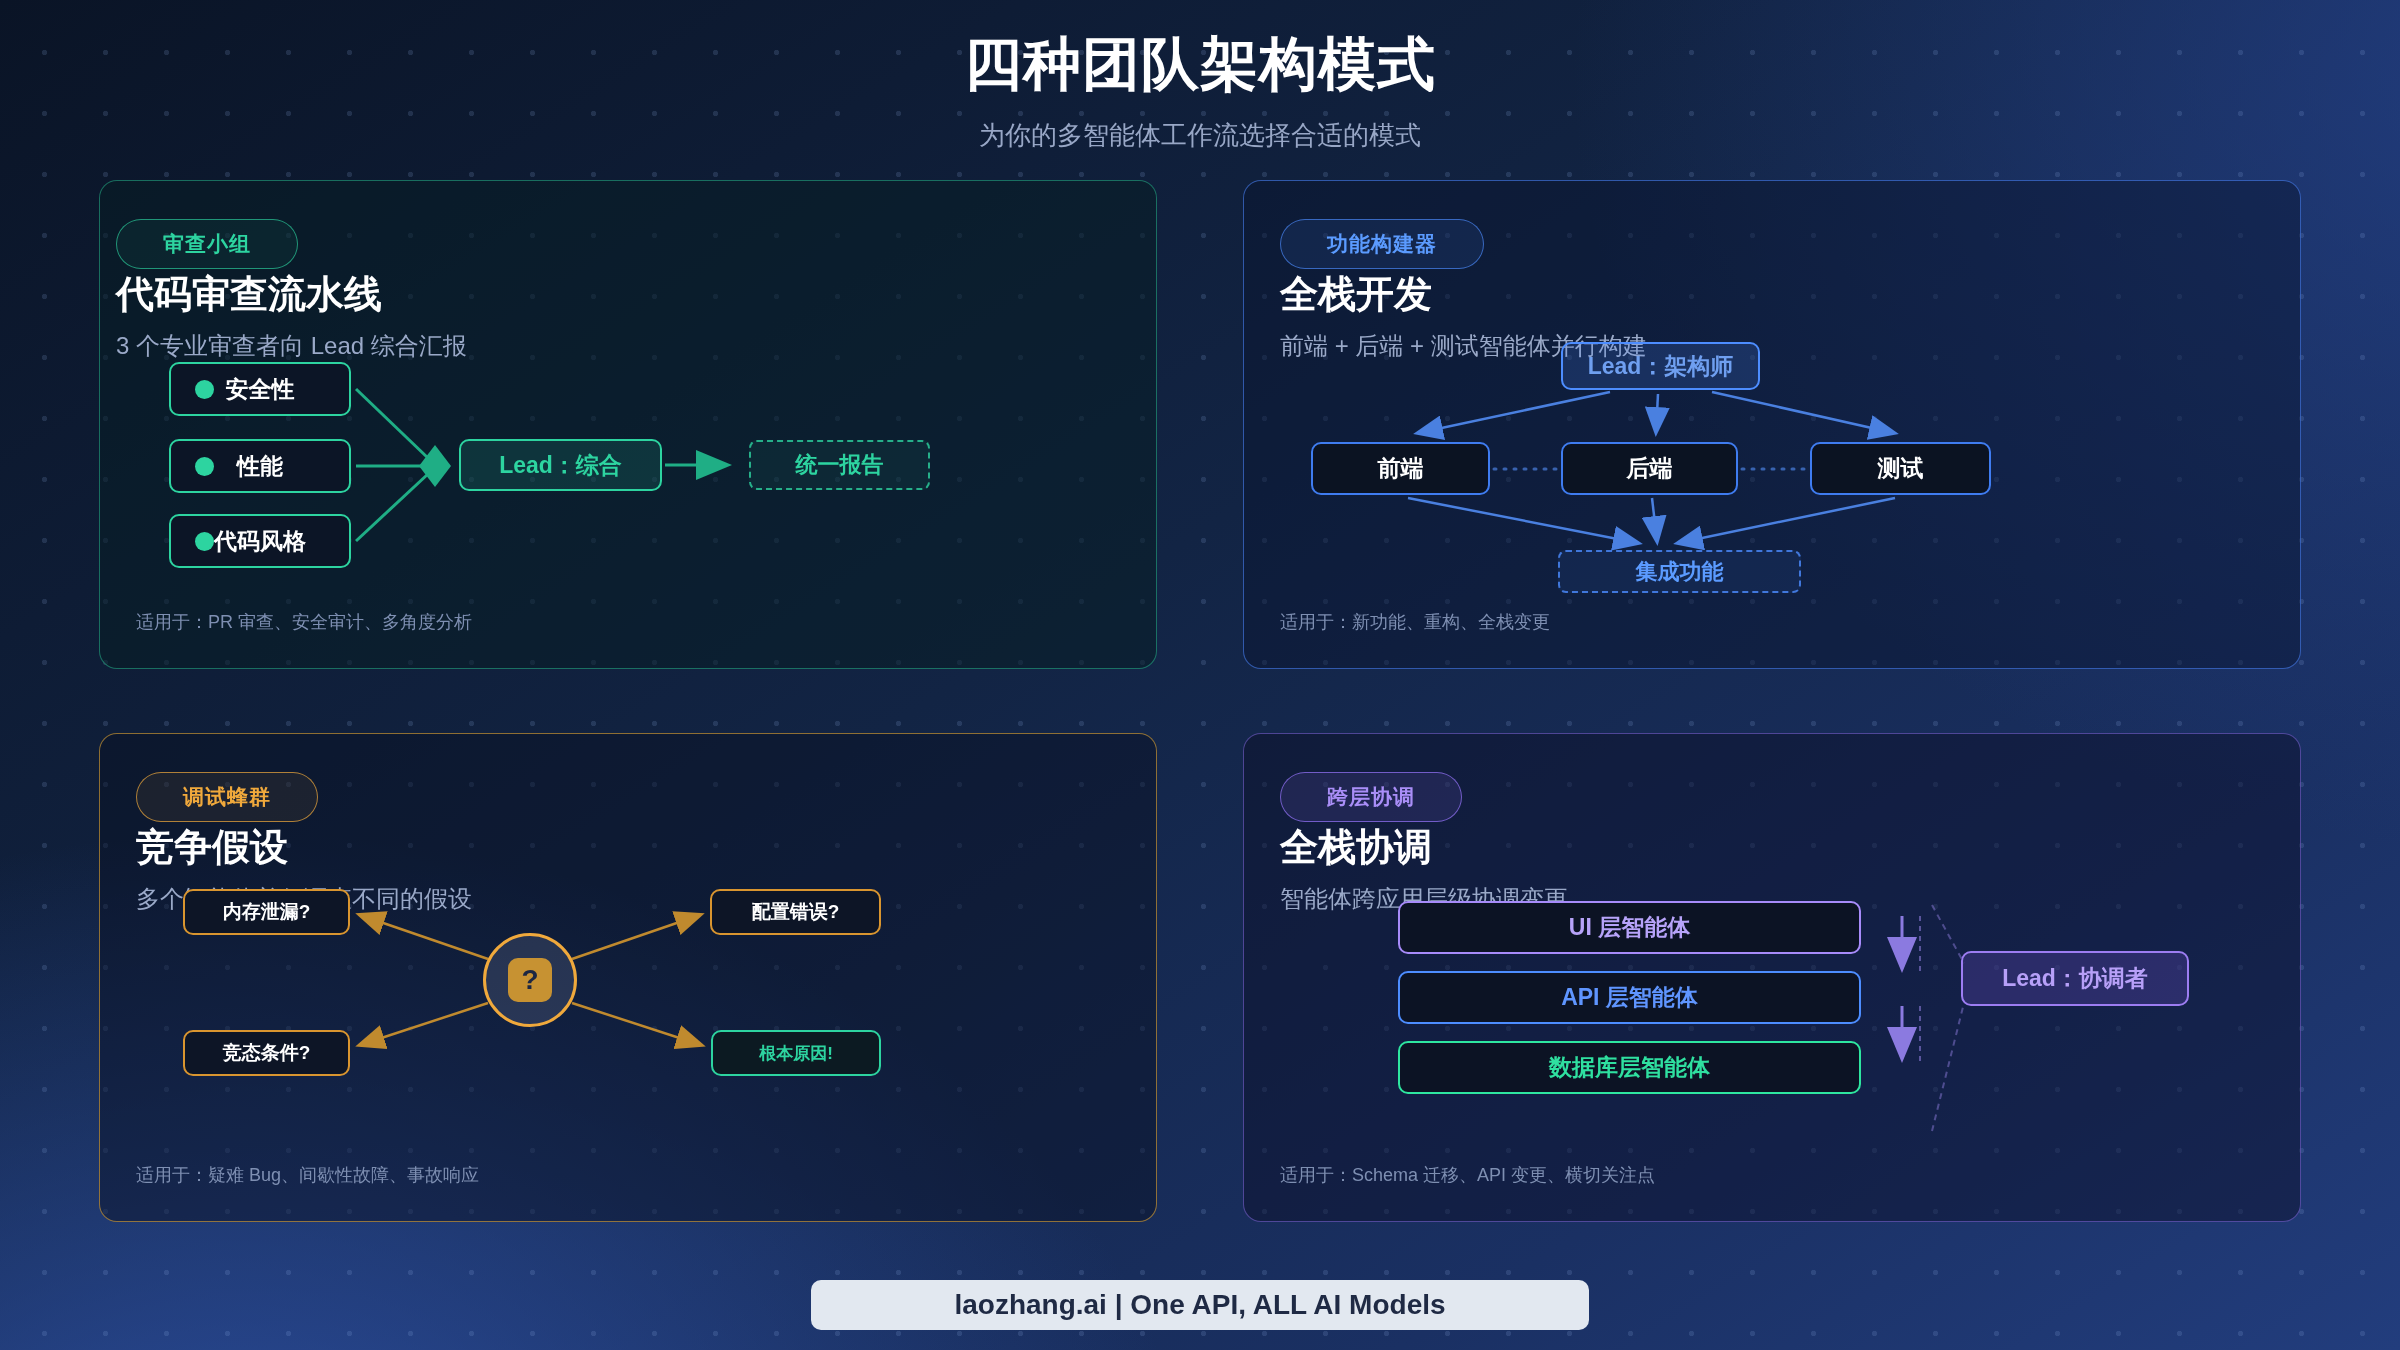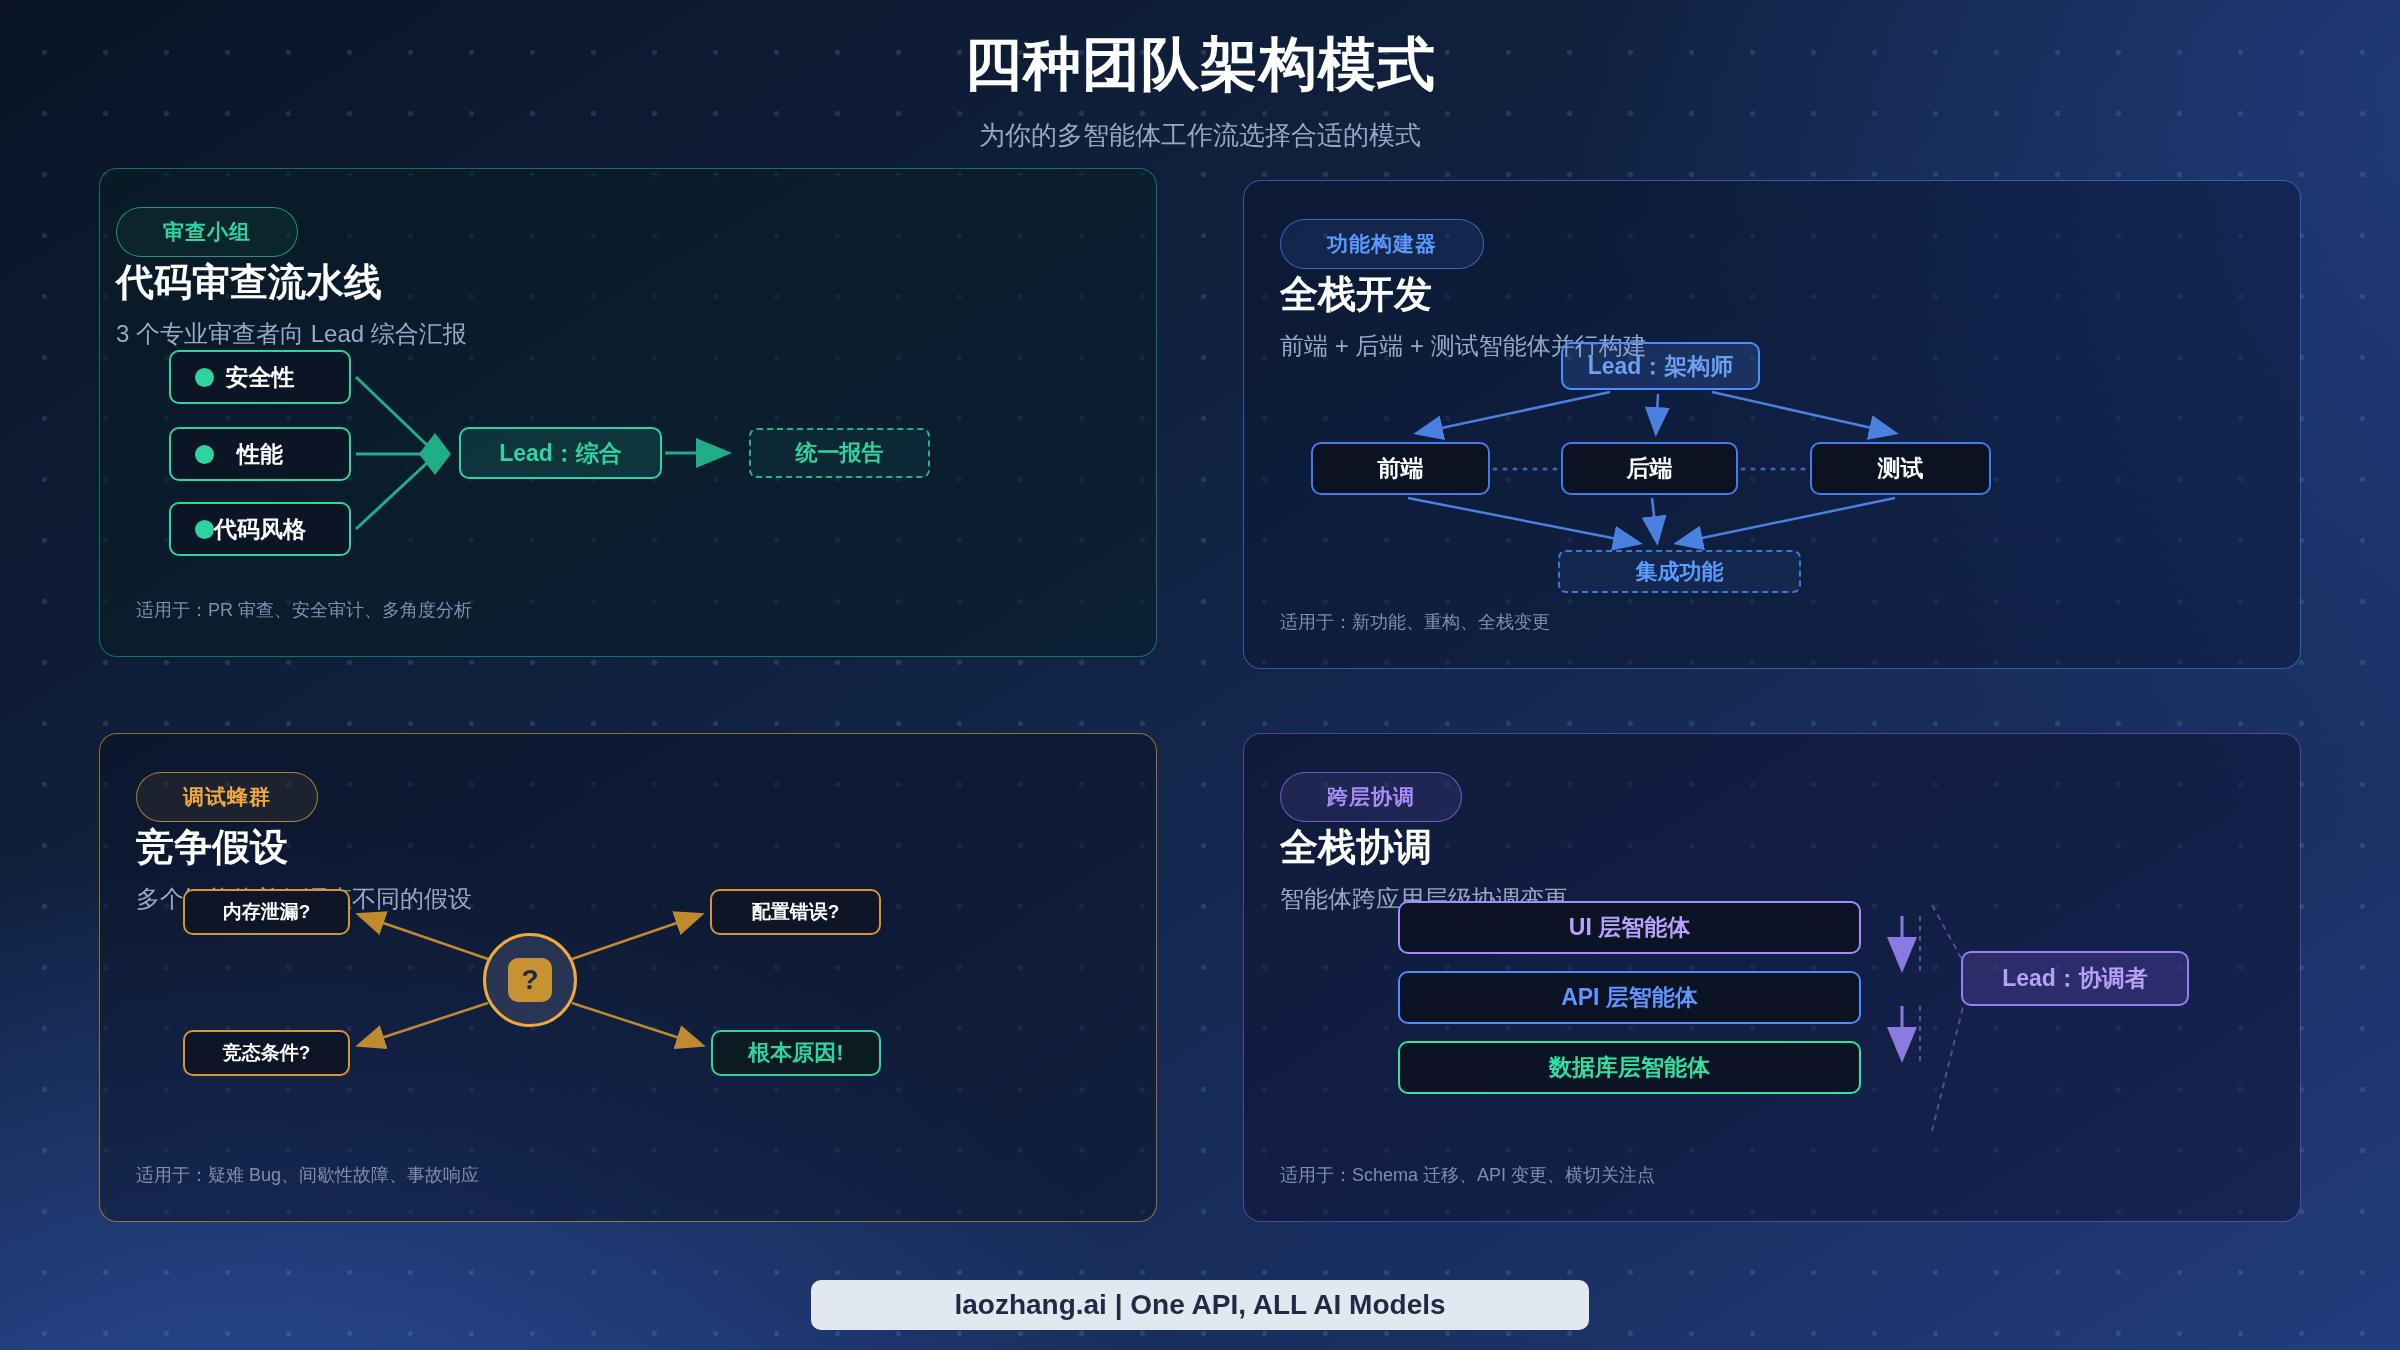--- a/index.html
+++ b/index.html
@@ -22,21 +22,21 @@
   }
 
   .page-header { position: absolute; top: 26px; left: 0; width: 2400px; text-align: center; }
   .page-title { font-size: 58px; font-weight: 700; letter-spacing: 1px; }
   .page-subtitle { margin-top: 14px; font-size: 26px; color: #98a7c6; font-weight: 400; }
 
   .card {
     position: absolute; width: 1058px; height: 489px;
     border-radius: 18px; padding: 38px 36px;
   }
-  .card-review        { left: 99px;  top: 168px; background: rgba(7,30,37,0.55);  border: 1.5px solid rgba(45,212,160,0.45); padding-left: 16px; }
+  .card-review        { left: 99px;  top: 180px; background: rgba(7,30,37,0.55);  border: 1.5px solid rgba(45,212,160,0.45); padding-left: 16px; }
   .card-builder       { left: 1243px; top: 180px; background: rgba(8,21,46,0.45);  border: 1.5px solid rgba(74,130,246,0.6); }
   .card-debug         { left: 99px;  top: 733px; background: rgba(9,15,34,0.45);  border: 1.5px solid rgba(214,158,52,0.65); }
   .card-coordination  { left: 1243px; top: 733px; background: rgba(11,13,38,0.45); border: 1.5px solid rgba(141,112,240,0.5); }
 
   .badge {
     display: inline-block; padding: 10px 46px; border-radius: 999px;
     font-size: 21px; font-weight: 700; letter-spacing: 1px;
   }
   .badge-review       { color: #2dd4a0; border: 1.5px solid rgba(45,212,160,0.65); background: rgba(45,212,160,0.06); }
   .badge-builder      { color: #5b9bff; border: 1.5px solid rgba(77,141,255,0.65); background: rgba(77,141,255,0.1); }
@@ -91,21 +91,21 @@
     border-radius: 8px; font-size: 22px;
   }
 
   
   .hypothesis { width: 167px; height: 46px; border: 2px solid #d9952f; background: #0d1526; font-size: 19px; }
   .h-memory { left: 47px;  top: 10px; }
   .h-config { left: 574px; top: 10px; width: 171px; }
   .h-race   { left: 47px;  top: 151px; }
   .n-rootcause {
     left: 575px; top: 151px; width: 170px; height: 46px;
-    border: 2px solid #2dd4a0; background: #0c1a22; color: #2dd4a0; font-size: 22px;
+    border: 2px solid #2dd4a0; background: #0c1a22; color: #2dd4a0; font-size: 17px;
   }
   .debug-hub {
     position: absolute; left: 347px; top: 54px; width: 94px; height: 94px;
     border-radius: 50%; border: 3px solid #f0a93c; background: rgba(126,136,168,0.22);
     display: flex; align-items: center; justify-content: center;
   }
   .debug-hub-core {
     width: 44px; height: 44px; border-radius: 10px; background: #c79232;
     display: flex; align-items: center; justify-content: center;
     color: #1c2743; font-size: 28px; font-weight: 700;

